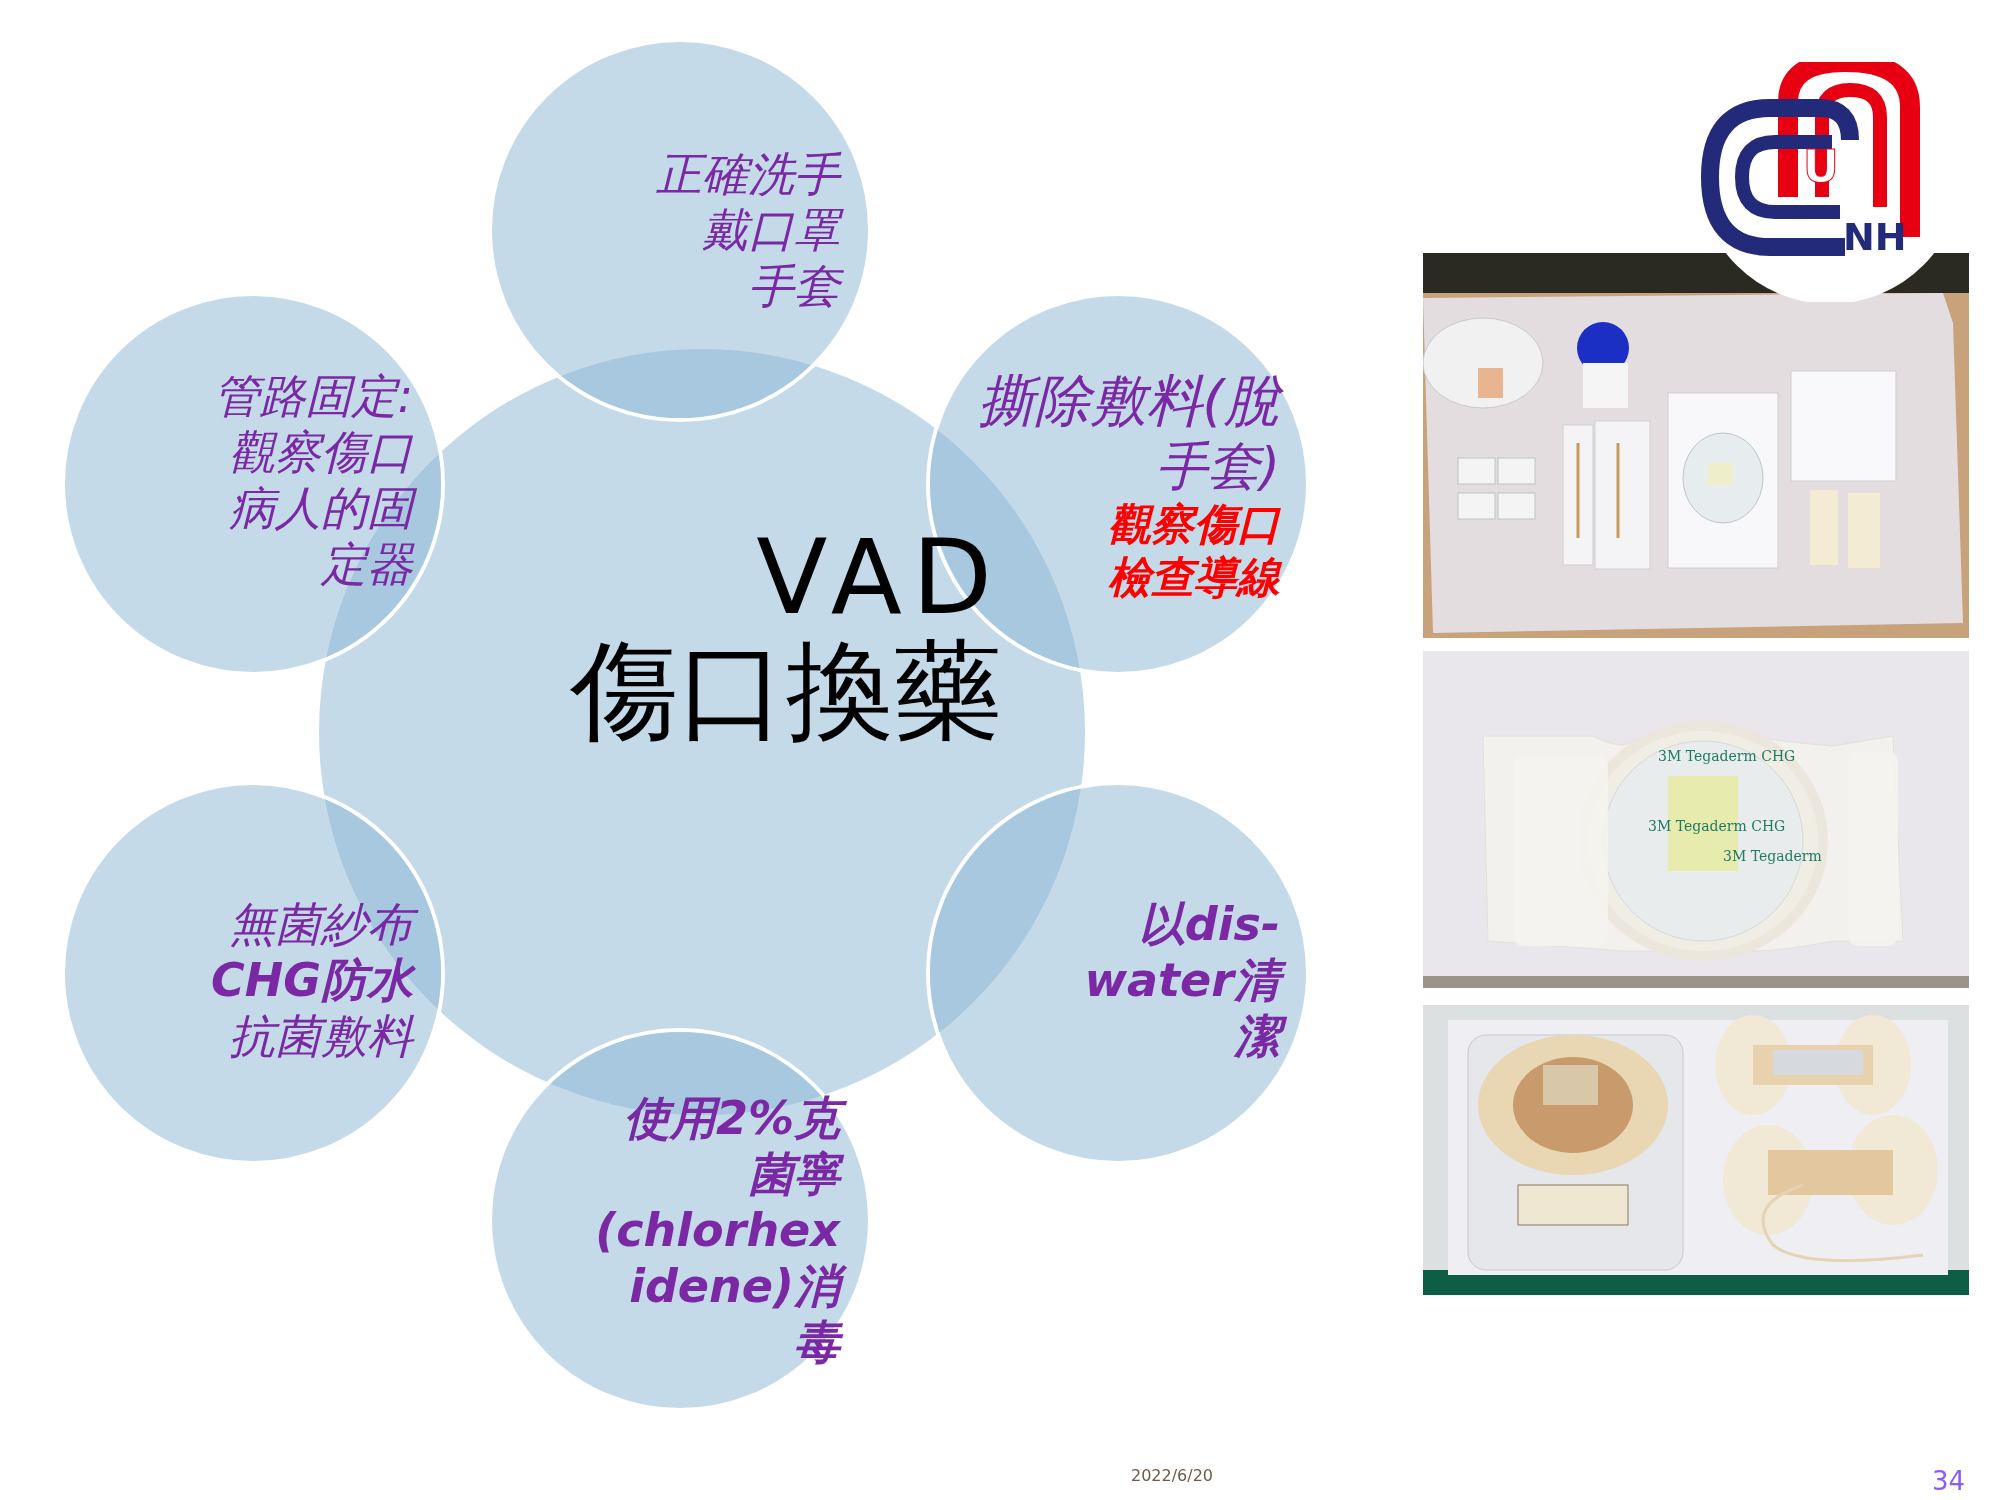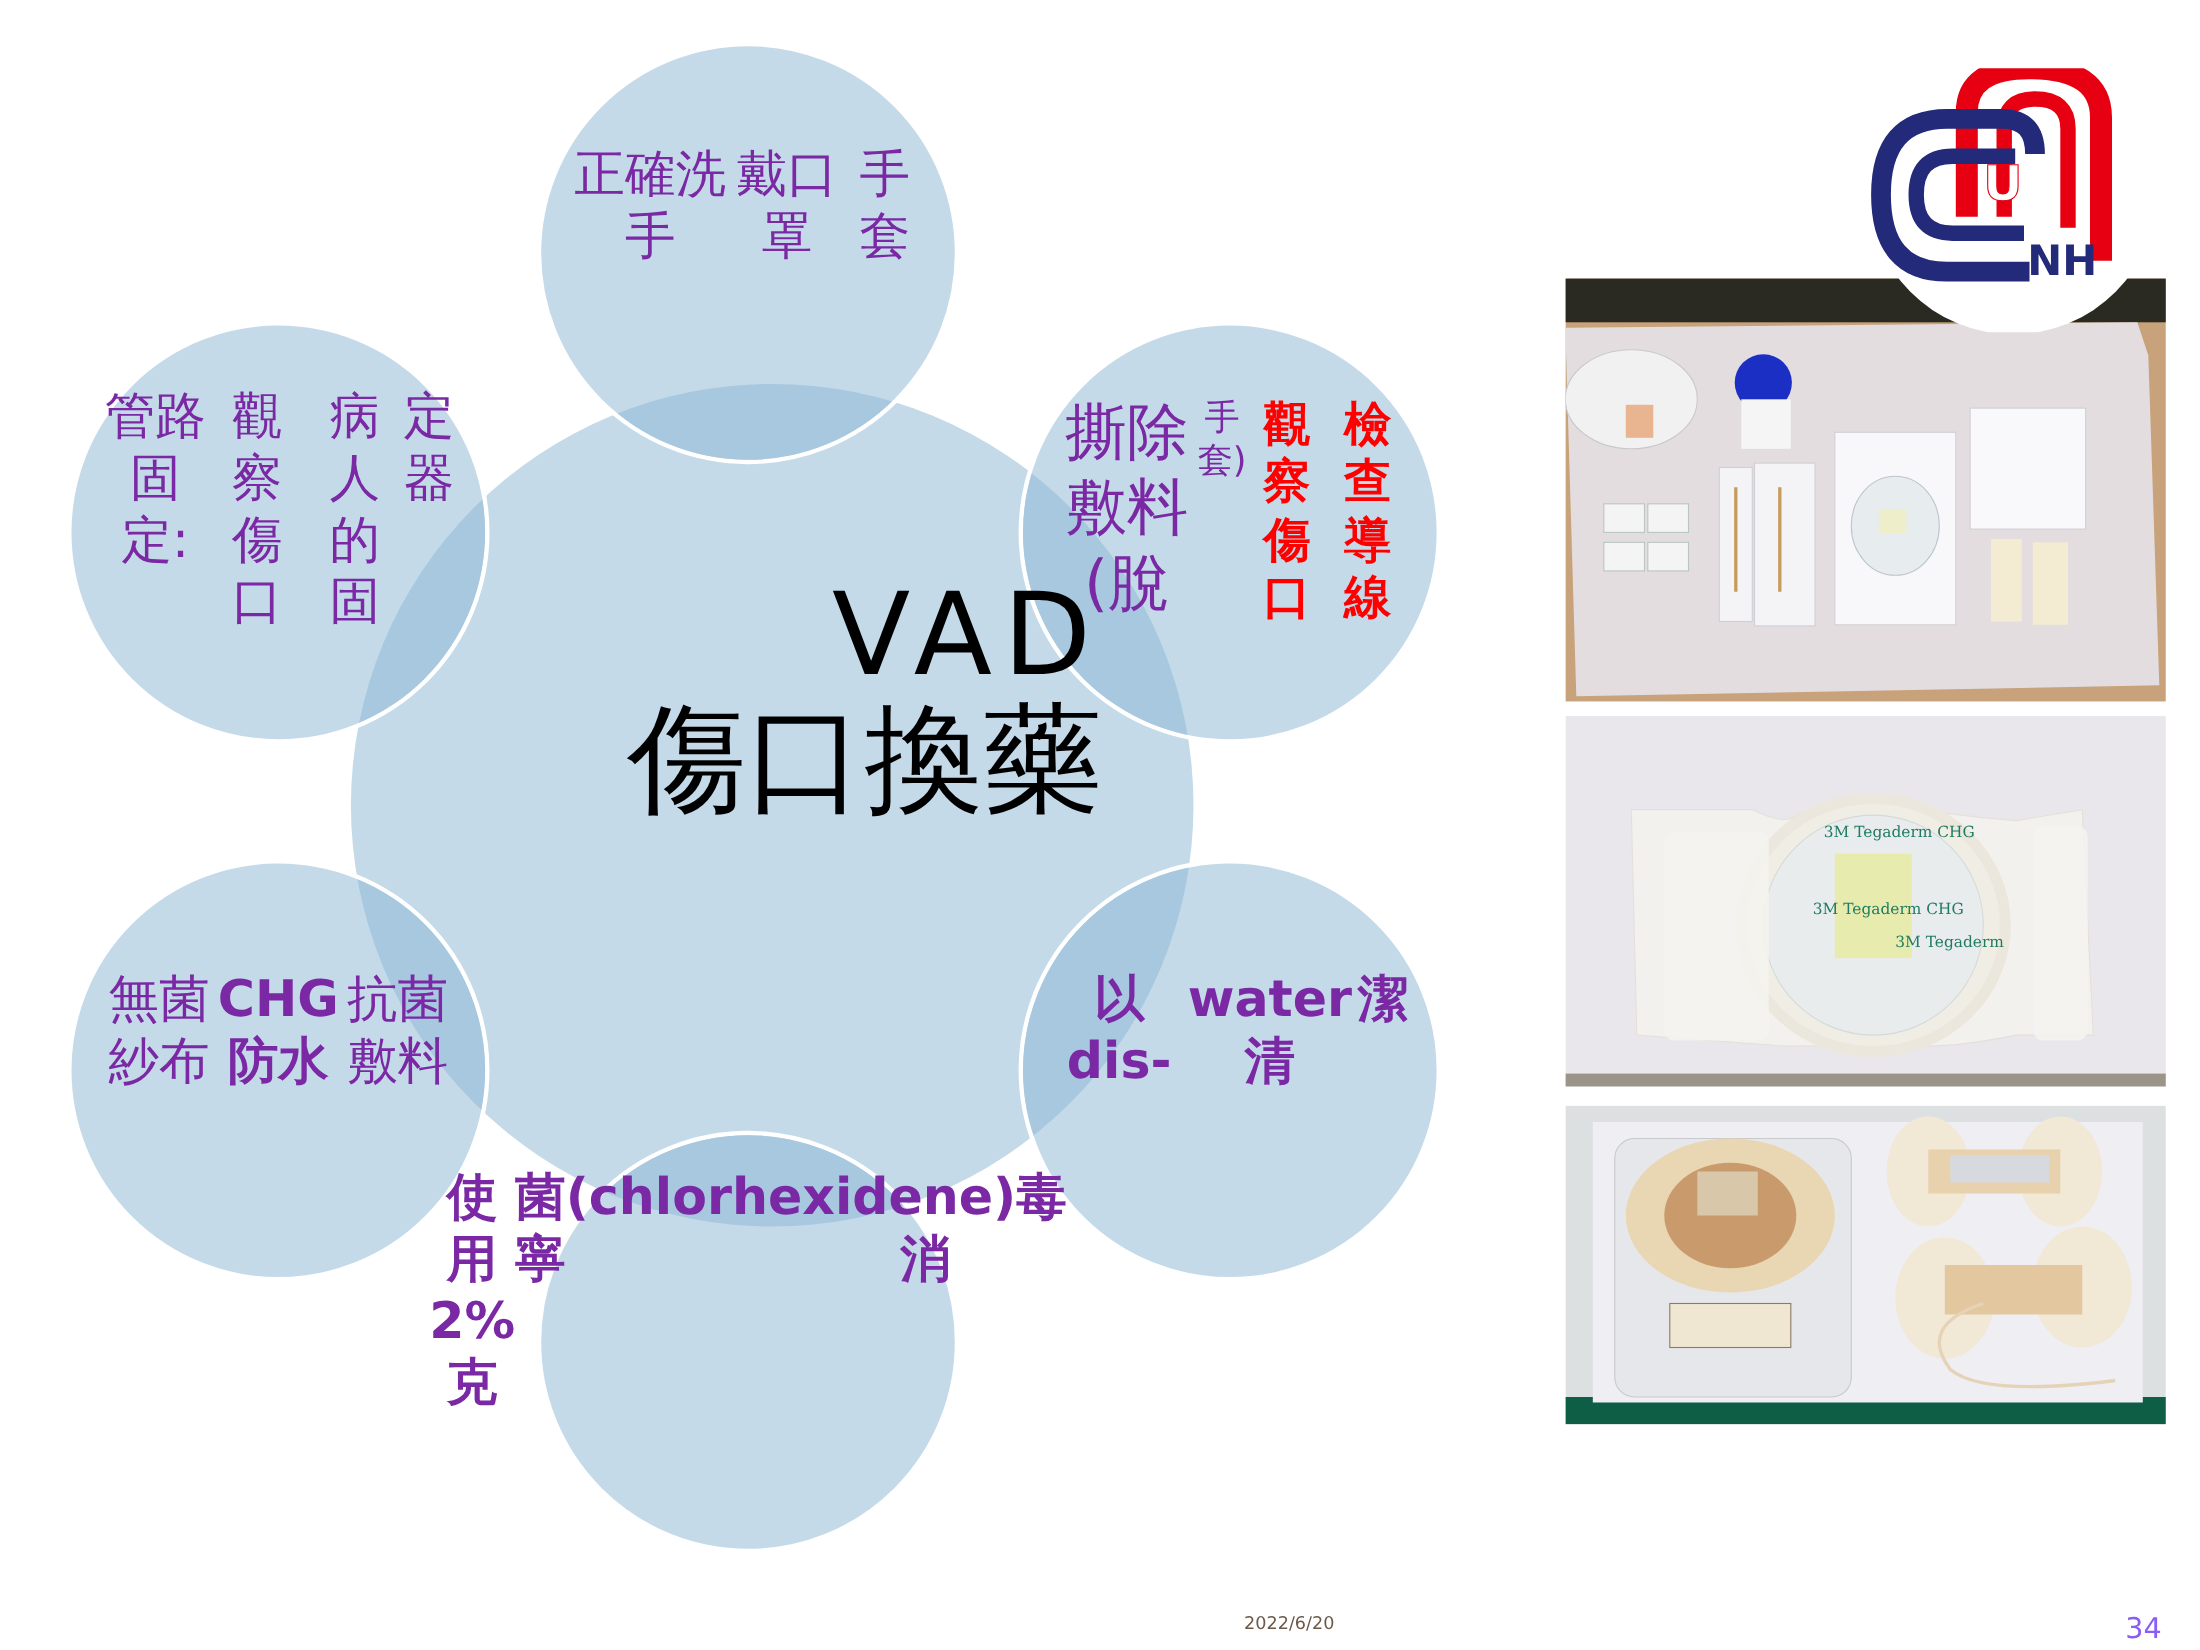--- a/index.html
+++ b/index.html
@@ -1,22 +1,22 @@
 <!DOCTYPE html>
 <html><head>
 <meta charset="utf-8">
 <style>
   html, body { margin:0; padding:0; background:#ffffff; }
   body { width:2000px; height:1500px; position:relative; overflow:hidden;
          font-family:"DejaVu Sans","Liberation Sans",sans-serif; }
   .diagram { position:absolute; left:0; top:0; width:1400px; height:1500px; }
   .diagram svg { position:absolute; left:0; top:0; }
   .label { position:absolute; text-align:center; color:#7a28a4;
-           display:flex; flex-direction:row; justify-content:center; align-items:flex-start;
-           line-height:1.22; }
+           display:flex; flex-direction:column; justify-content:center; align-items:flex-end;
+           line-height:1.22;font-style:italic; }
   .label span { display:block; }
   .sat { font-size:46px; }
   .bold { font-weight:bold; }
   .red { color:#ff0000; font-weight:bold; font-size:43px; line-height:1.22; }
   .center-title { position:absolute; left:402px; top:520px; width:600px; text-align:right; color:#000; }
   .center-title .vad { font-family:"DejaVu Sans", sans-serif; font-size:104px; letter-spacing:10px; font-weight:normal; line-height:1.1; }
   .center-title .zh { font-family:"DejaVu Serif","Liberation Serif",serif; font-size:108px; line-height:1.05; }
   .photo { position:absolute; overflow:hidden; }
   .logo { position:absolute; left:1700px; top:62px; width:262px; height:240px; }
   .footer-date { position:absolute; left:1131px; top:1466px; font-size:16px; color:#6b5a4a; font-family:"DejaVu Sans",sans-serif; }
@@ -60,21 +60,21 @@
   </div>
 
   <div class="label sat" style="left:520px; top:130px; width:320px; height:200px;">
     <span>正確洗手</span>
     <span>戴口罩</span>
     <span>手套</span>
   </div>
 
   <div class="label" style="left:960px; top:360px; width:320px; height:250px;">
     <span style="font-size:56px;">撕除敷料(脫</span>
-    <span style="font-size:32px;">手套)</span>
+    <span style="font-size:52px;">手套)</span>
     <span class="red">觀察傷口</span>
     <span class="red">檢查導線</span>
   </div>
 
   <div class="label sat bold" style="left:960px; top:880px; width:320px; height:200px;">
     <span>以dis-</span>
     <span>water清</span>
     <span>潔</span>
   </div>
 

